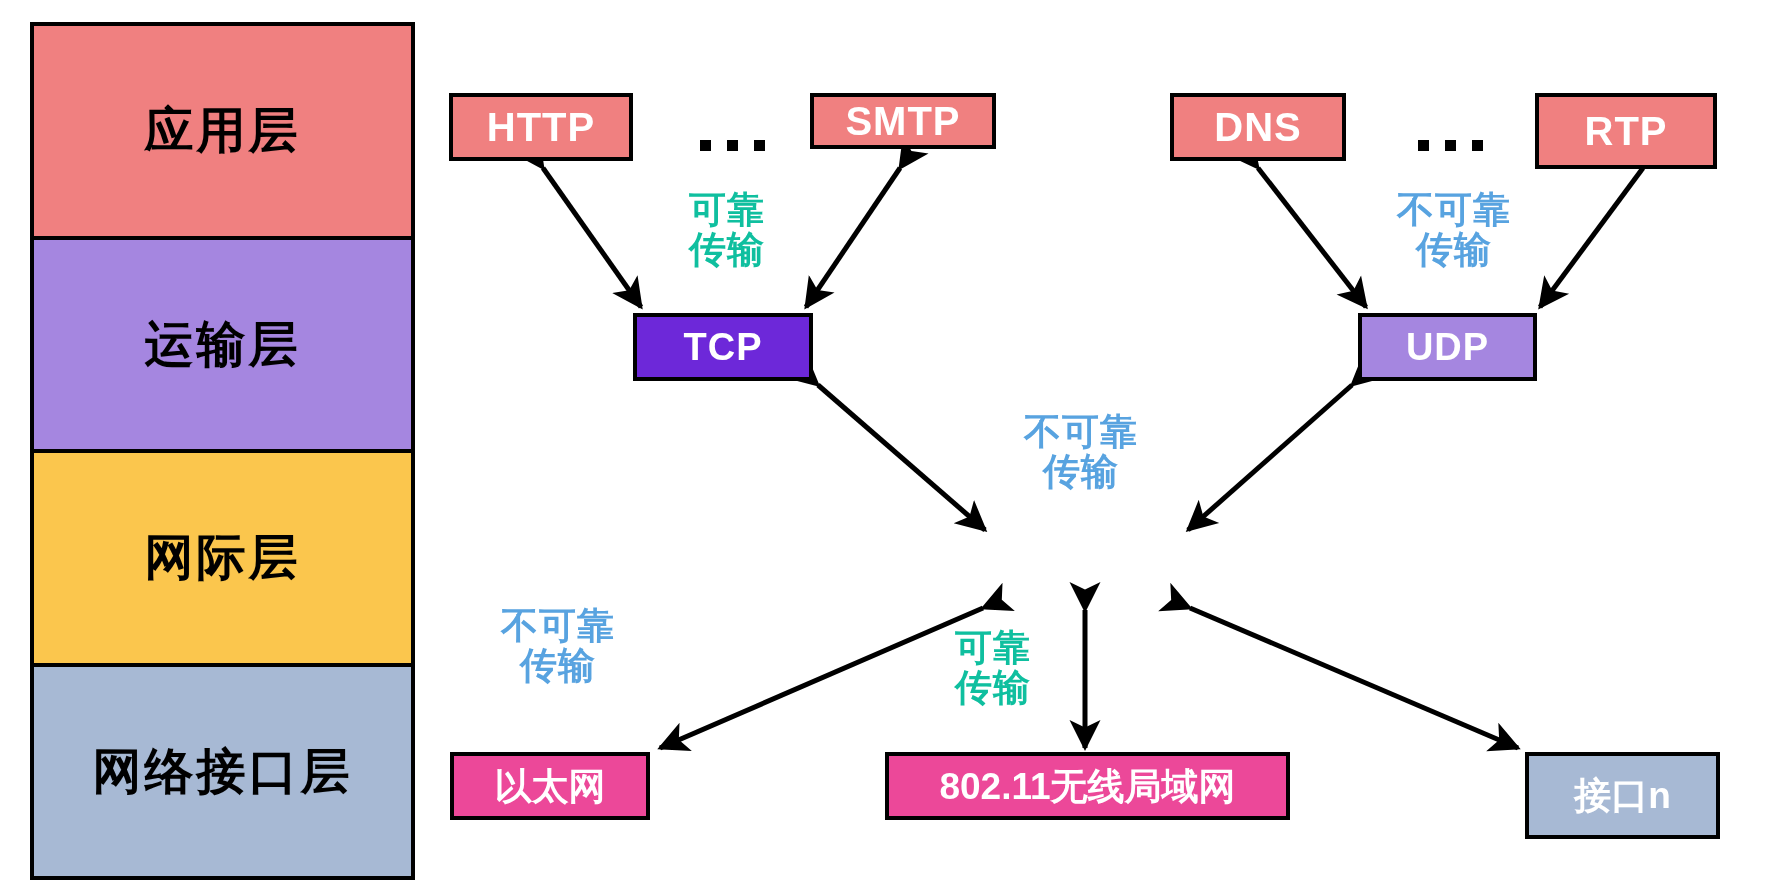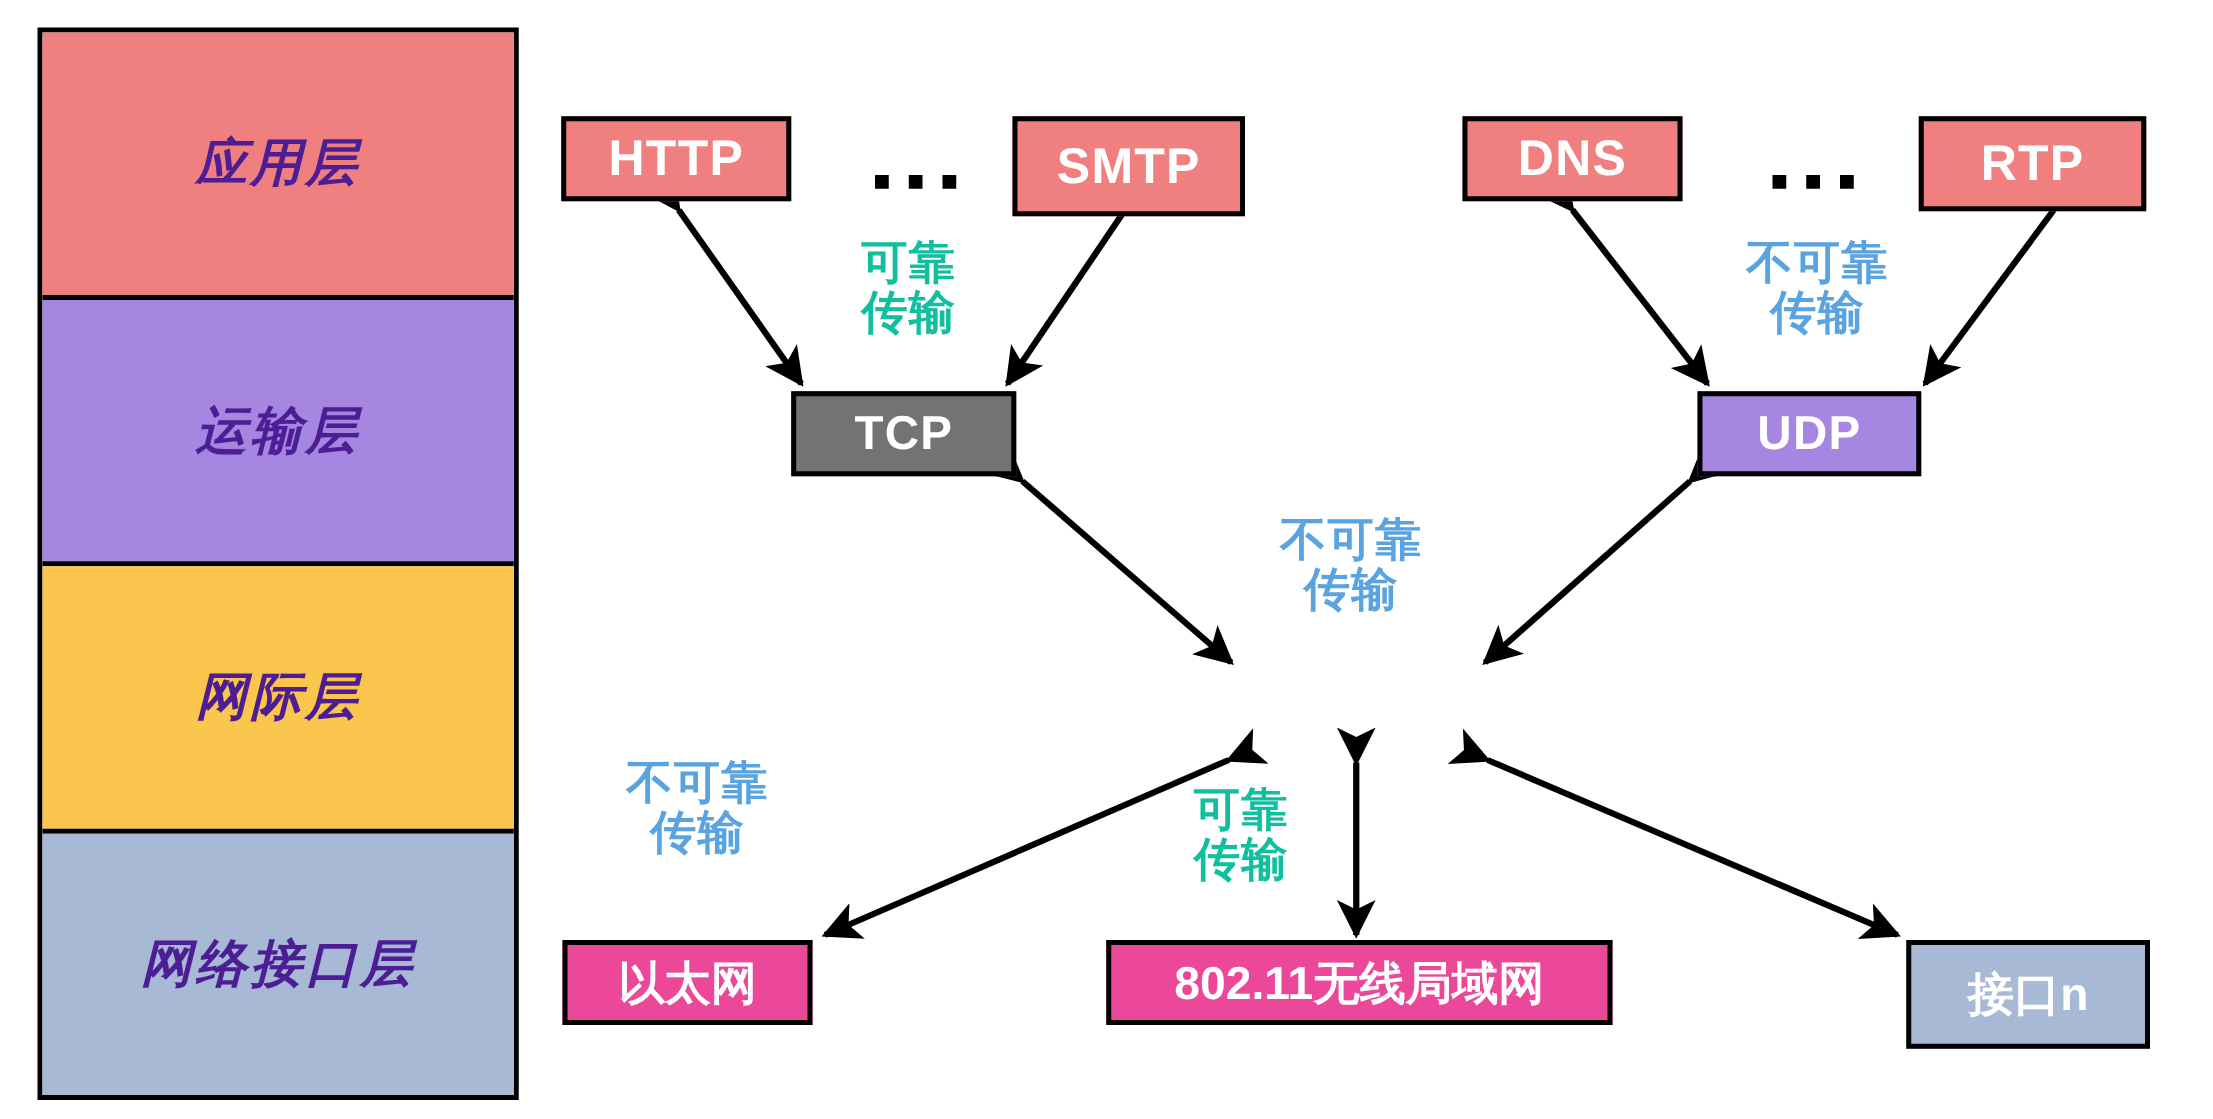--- a/index.html
+++ b/index.html
@@ -32,28 +32,27 @@
     flex: 1 1 0;
     display: flex;
     align-items: center;
     justify-content: center;
     border-bottom: 4px solid #000000;
     box-sizing: border-box;
     position: relative;
   }
   .stack-layer:last-child { border-bottom: none; }
   .stack-label {
-    color: #4c1d95;
-    font-size: 41px;
+    color: #000000;
+    font-size: 49px;
     font-weight: bold;
     letter-spacing: 3px;
     line-height: 1;
     text-shadow: 0 0 1px rgba(0,0,0,0.10);
     white-space: nowrap;
-    font-style: italic;
   }
 
   
   .node {
     position: absolute;
     border: 4px solid #000000;
     box-sizing: border-box;
     display: flex;
     align-items: center;
     justify-content: center;
@@ -153,21 +152,21 @@
       <line x1="1085" y1="610" x2="1085" y2="748"></line>
 
       <line x1="1190" y1="608" x2="1518" y2="748"></line>
     </g>
   </svg>
 
   <div class="node" style="left:449px; top:93px; width:184px; height:68px; background:#F08080;">
     <span class="node-label lbl-app">HTTP</span>
   </div>
 
-  <div class="node" style="left:810px; top:93px; width:186px; height:80px; background:#F08080;">
+  <div class="node" style="left:810px; top:93px; width:186px; height:56px; background:#F08080;">
     <span class="node-label lbl-app">SMTP</span>
   </div>
 
   <div class="node" style="left:1170px; top:93px; width:176px; height:68px; background:#F08080;">
     <span class="node-label lbl-app">DNS</span>
   </div>
 
   <div class="node" style="left:1535px; top:93px; width:182px; height:76px; background:#F08080;">
     <span class="node-label lbl-app">RTP</span>
   </div>
@@ -177,21 +176,21 @@
     <span></span>
     <span></span>
   </div>
 
   <div class="ellipsis" style="left:1418px; top:140px;">
     <span></span>
     <span></span>
     <span></span>
   </div>
 
-  <div class="node" style="left:633px; top:313px; width:180px; height:68px; background:#737373;">
+  <div class="node" style="left:633px; top:313px; width:180px; height:68px; background:#6d28d9;">
     <span class="node-label lbl-tr">TCP</span>
   </div>
 
   <div class="node" style="left:1358px; top:313px; width:179px; height:68px; background:#A586E0;">
     <span class="node-label lbl-tr">UDP</span>
   </div>
 
 
   <div class="node" style="left:450px; top:752px; width:200px; height:68px; background:#ec4899;">
     <span class="node-label lbl-link">以太网</span>

